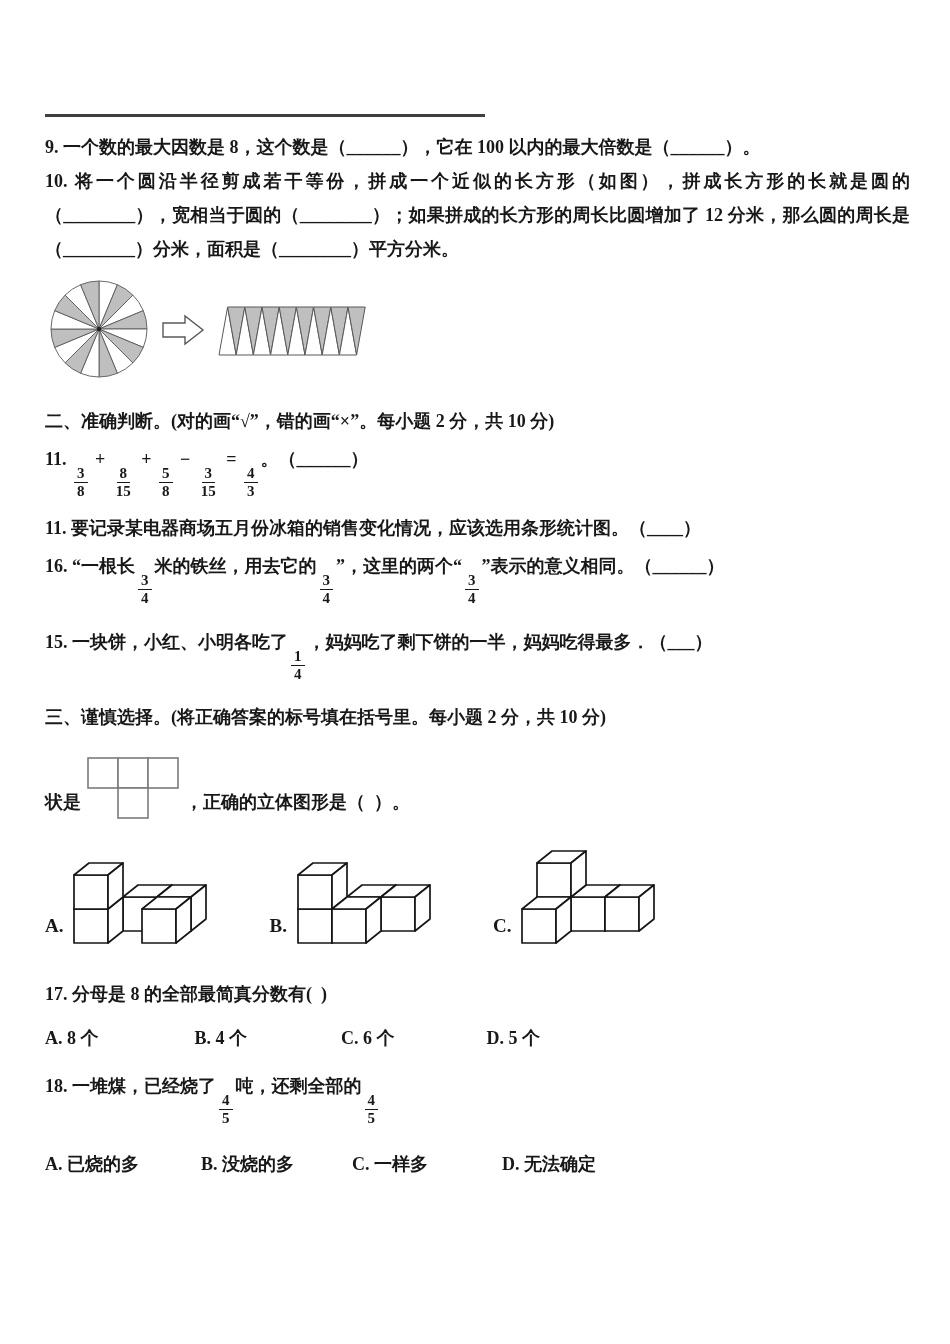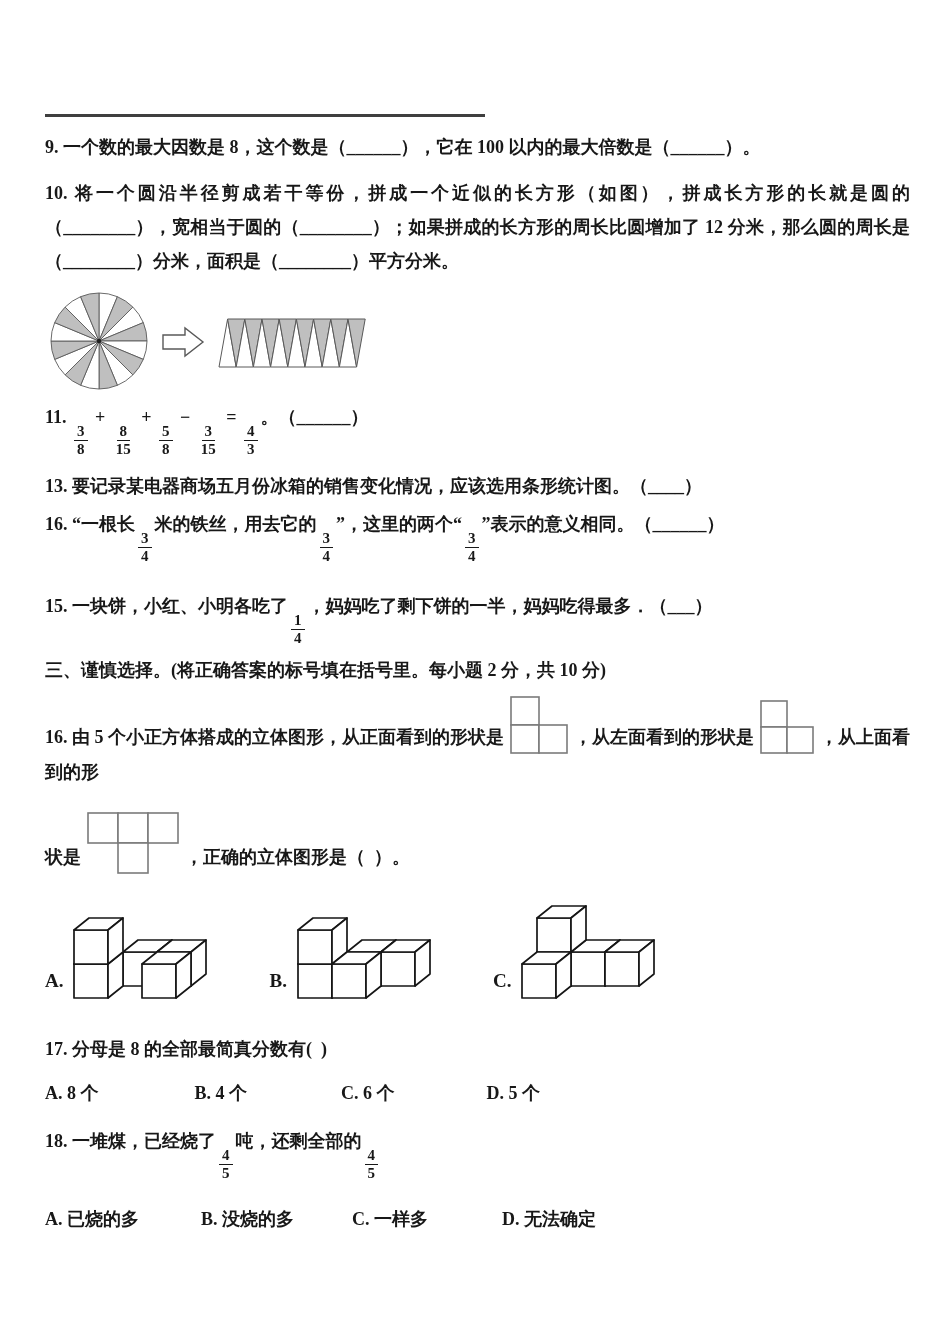--- a/index.html
+++ b/index.html
@@ -15,28 +15,28 @@
   .frac .fnum{border-bottom:1.5px solid #181818;padding:0 3px;}
   .frac .fden{padding:0 3px;}
   .inline-shape{vertical-align:-12px;margin:0 5px;}
   .fig-circle{margin:10px 0 0 2px;height:108px;}
   .solids-row{display:flex;align-items:flex-end;margin-top:24px;}
   .solid{display:flex;align-items:flex-end;}
   .solid + .solid{margin-left:50px;}
   .solid-label{font-weight:700;margin:0 6px 16px 0;font-size:19px;}
   .gap{display:inline-block;height:1px;}
   [data-name="question-9"]{margin-top:13px;}
-  [data-name="question-10"]{margin-top:12px;}
+  [data-name="question-10"]{margin-top:0;}
   [data-name="section-2-header"]{margin-top:20px;}
   [data-name="question-11"]{margin-top:4px;}
   [data-name="question-12"]{margin-top:20px;}
   [data-name="question-13"]{margin-top:10px;}
   [data-name="question-14"]{margin-top:4px;}
-  [data-name="question-15"]{margin-top:24px;}
-  [data-name="section-3-header"]{margin-top:5px;}
+  [data-name="question-15"]{margin-top:18px;}
+  [data-name="section-3-header"]{margin-top:16px;}
   [data-name="question-16-line1"]{margin-top:8px;}
   [data-name="question-16-line2"]{margin-top:22px;}
   [data-name="question-17"]{margin-top:24px;}
   [data-name="question-17-options"]{margin-top:10px;}
   [data-name="question-18"]{margin-top:14px;font-family:Liberation Serif, serif;}
   [data-name="question-18-options"]{margin-top:20px;}
 </style>
 </head>
 <body>
 
@@ -76,64 +76,56 @@
         <polygon points="240.8,79 249.39999999999998,31 258,79" fill="#ffffff" stroke="#595959" stroke-width="1"></polygon>
         <polygon points="249.39999999999998,31 258,79 266.6,31" fill="#bfbfbf" stroke="#595959" stroke-width="1"></polygon>
         <polygon points="258,79 266.6,31 275.2,79" fill="#ffffff" stroke="#595959" stroke-width="1"></polygon>
         <polygon points="266.6,31 275.2,79 283.8,31" fill="#bfbfbf" stroke="#595959" stroke-width="1"></polygon>
         <polygon points="275.2,79 283.8,31 292.4,79" fill="#ffffff" stroke="#595959" stroke-width="1"></polygon>
         <polygon points="283.8,31 292.4,79 301,31" fill="#bfbfbf" stroke="#595959" stroke-width="1"></polygon>
         <polygon points="292.4,79 301,31 309.6,79" fill="#ffffff" stroke="#595959" stroke-width="1"></polygon>
         <polygon points="301,31 309.6,79 318.2,31" fill="#bfbfbf" stroke="#595959" stroke-width="1"></polygon>
       </svg></div>
 
+  <div class="line sec-header" data-name="section-2-header"><span data-name="text-run">二、准确判断。(对的画“√”，错的画“×”。每小题 2 分，共 10 分)</span></div>
 
   <div class="line" data-name="question-11"><span data-name="text-run">11. </span><span class="frac" data-name="fraction">
         <span class="fnum" data-name="fraction-numerator">3</span>
         <span class="fden" data-name="fraction-denominator">8</span>
       </span><span data-name="text-run"> + </span><span class="frac" data-name="fraction">
         <span class="fnum" data-name="fraction-numerator">8</span>
         <span class="fden" data-name="fraction-denominator">15</span>
       </span><span data-name="text-run"> + </span><span class="frac" data-name="fraction">
         <span class="fnum" data-name="fraction-numerator">5</span>
         <span class="fden" data-name="fraction-denominator">8</span>
       </span><span data-name="text-run"> − </span><span class="frac" data-name="fraction">
         <span class="fnum" data-name="fraction-numerator">3</span>
         <span class="fden" data-name="fraction-denominator">15</span>
       </span><span data-name="text-run"> = </span><span class="frac" data-name="fraction">
         <span class="fnum" data-name="fraction-numerator">4</span>
         <span class="fden" data-name="fraction-denominator">3</span>
       </span><span data-name="text-run">。（______）</span></div>
-  <div class="line" data-name="question-13"><span data-name="text-run">13. 要记录某电器商场五月份冰箱的销售变化情况，应该选用条形统计图。（____）</span></div>
+  <div class="line" data-name="question-13"><span data-name="text-run">11. 要记录某电器商场五月份冰箱的销售变化情况，应该选用条形统计图。（____）</span></div>
   <div class="line" data-name="question-14"><span data-name="text-run">16. “一根长</span><span class="frac" data-name="fraction">
         <span class="fnum" data-name="fraction-numerator">3</span>
         <span class="fden" data-name="fraction-denominator">4</span>
       </span><span data-name="text-run">米的铁丝，用去它的</span><span class="frac" data-name="fraction">
         <span class="fnum" data-name="fraction-numerator">3</span>
         <span class="fden" data-name="fraction-denominator">4</span>
       </span><span data-name="text-run">”，这里的两个“</span><span class="frac" data-name="fraction">
         <span class="fnum" data-name="fraction-numerator">3</span>
         <span class="fden" data-name="fraction-denominator">4</span>
       </span><span data-name="text-run">”表示的意义相同。（______）</span></div>
   <div class="line" data-name="question-15"><span data-name="text-run">15. 一块饼，小红、小明各吃了</span><span class="frac" data-name="fraction">
         <span class="fnum" data-name="fraction-numerator">1</span>
         <span class="fden" data-name="fraction-denominator">4</span>
       </span><span data-name="text-run">，妈妈吃了剩下饼的一半，妈妈吃得最多．（___）</span></div>
 
   <div class="line sec-header" data-name="section-3-header"><span data-name="text-run">三、谨慎选择。(将正确答案的标号填在括号里。每小题 2 分，共 10 分)</span></div>
 
-  <div class="line" data-name="question-16-line1"><span data-name="text-run">16. 由 5 个小正方体搭成的立体图形，从正面看到的形状是</span><svg width="60" height="60" class="inline-shape" data-name="front-view-shape">
-        <rect x="2" y="2" width="28" height="28" fill="#ffffff" stroke="#7b7b7b" stroke-width="1.6"></rect>
-        <rect x="2" y="30" width="28" height="28" fill="#ffffff" stroke="#7b7b7b" stroke-width="1.6"></rect>
-        <rect x="30" y="30" width="28" height="28" fill="#ffffff" stroke="#7b7b7b" stroke-width="1.6"></rect>
-      </svg><span data-name="text-run">，从左面看到的形状是</span><svg width="56" height="56" class="inline-shape" data-name="left-view-shape">
-        <rect x="2" y="2" width="26" height="26" fill="#ffffff" stroke="#7b7b7b" stroke-width="1.6"></rect>
-        <rect x="2" y="28" width="26" height="26" fill="#ffffff" stroke="#7b7b7b" stroke-width="1.6"></rect>
-        <rect x="28" y="28" width="26" height="26" fill="#ffffff" stroke="#7b7b7b" stroke-width="1.6"></rect>
-      </svg><span data-name="text-run">，从上面看到的形</span></div>
   <div class="line" data-name="question-16-line2"><span data-name="text-run">状是</span><svg width="94" height="64" class="inline-shape" data-name="top-view-shape">
         <rect x="2" y="2" width="30" height="30" fill="#ffffff" stroke="#7b7b7b" stroke-width="1.6"></rect>
         <rect x="32" y="2" width="30" height="30" fill="#ffffff" stroke="#7b7b7b" stroke-width="1.6"></rect>
         <rect x="62" y="2" width="30" height="30" fill="#ffffff" stroke="#7b7b7b" stroke-width="1.6"></rect>
         <rect x="32" y="32" width="30" height="30" fill="#ffffff" stroke="#7b7b7b" stroke-width="1.6"></rect>
       </svg><span data-name="text-run">，正确的立体图形是（&nbsp;&nbsp;）。</span></div>
 
   <div class="solids-row" data-name="solid-options-row">
     <div class="solid" data-name="solid-option-a">
       <span class="solid-label" data-name="solid-option-a-label">A.</span>

